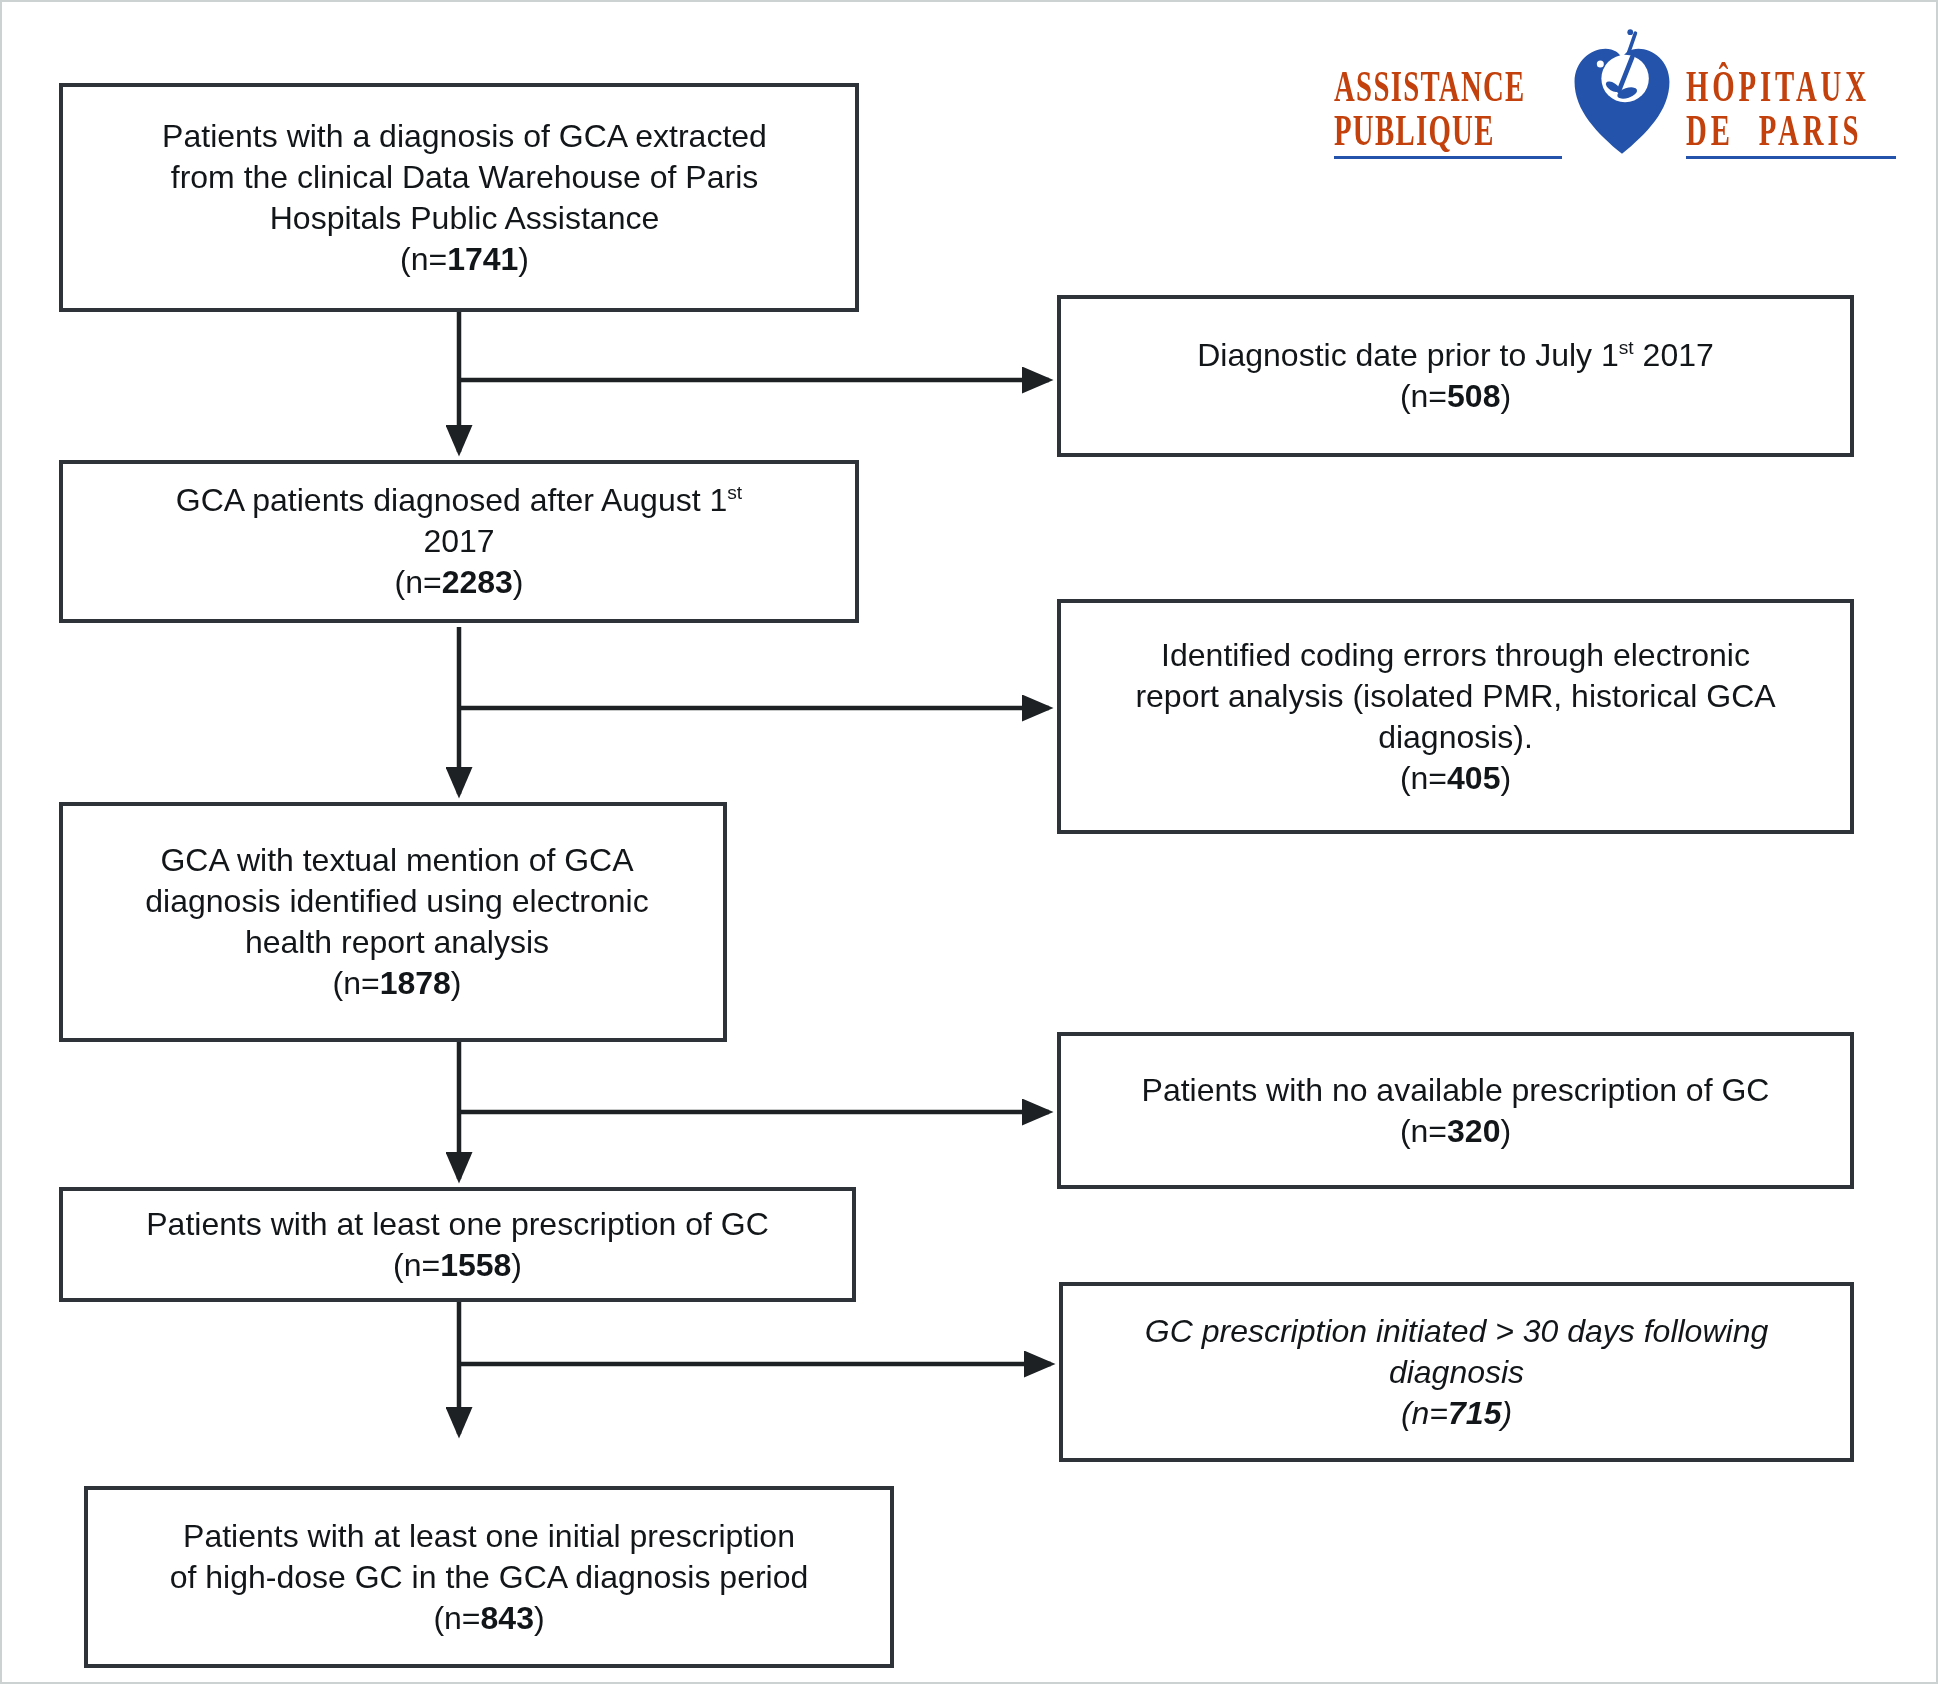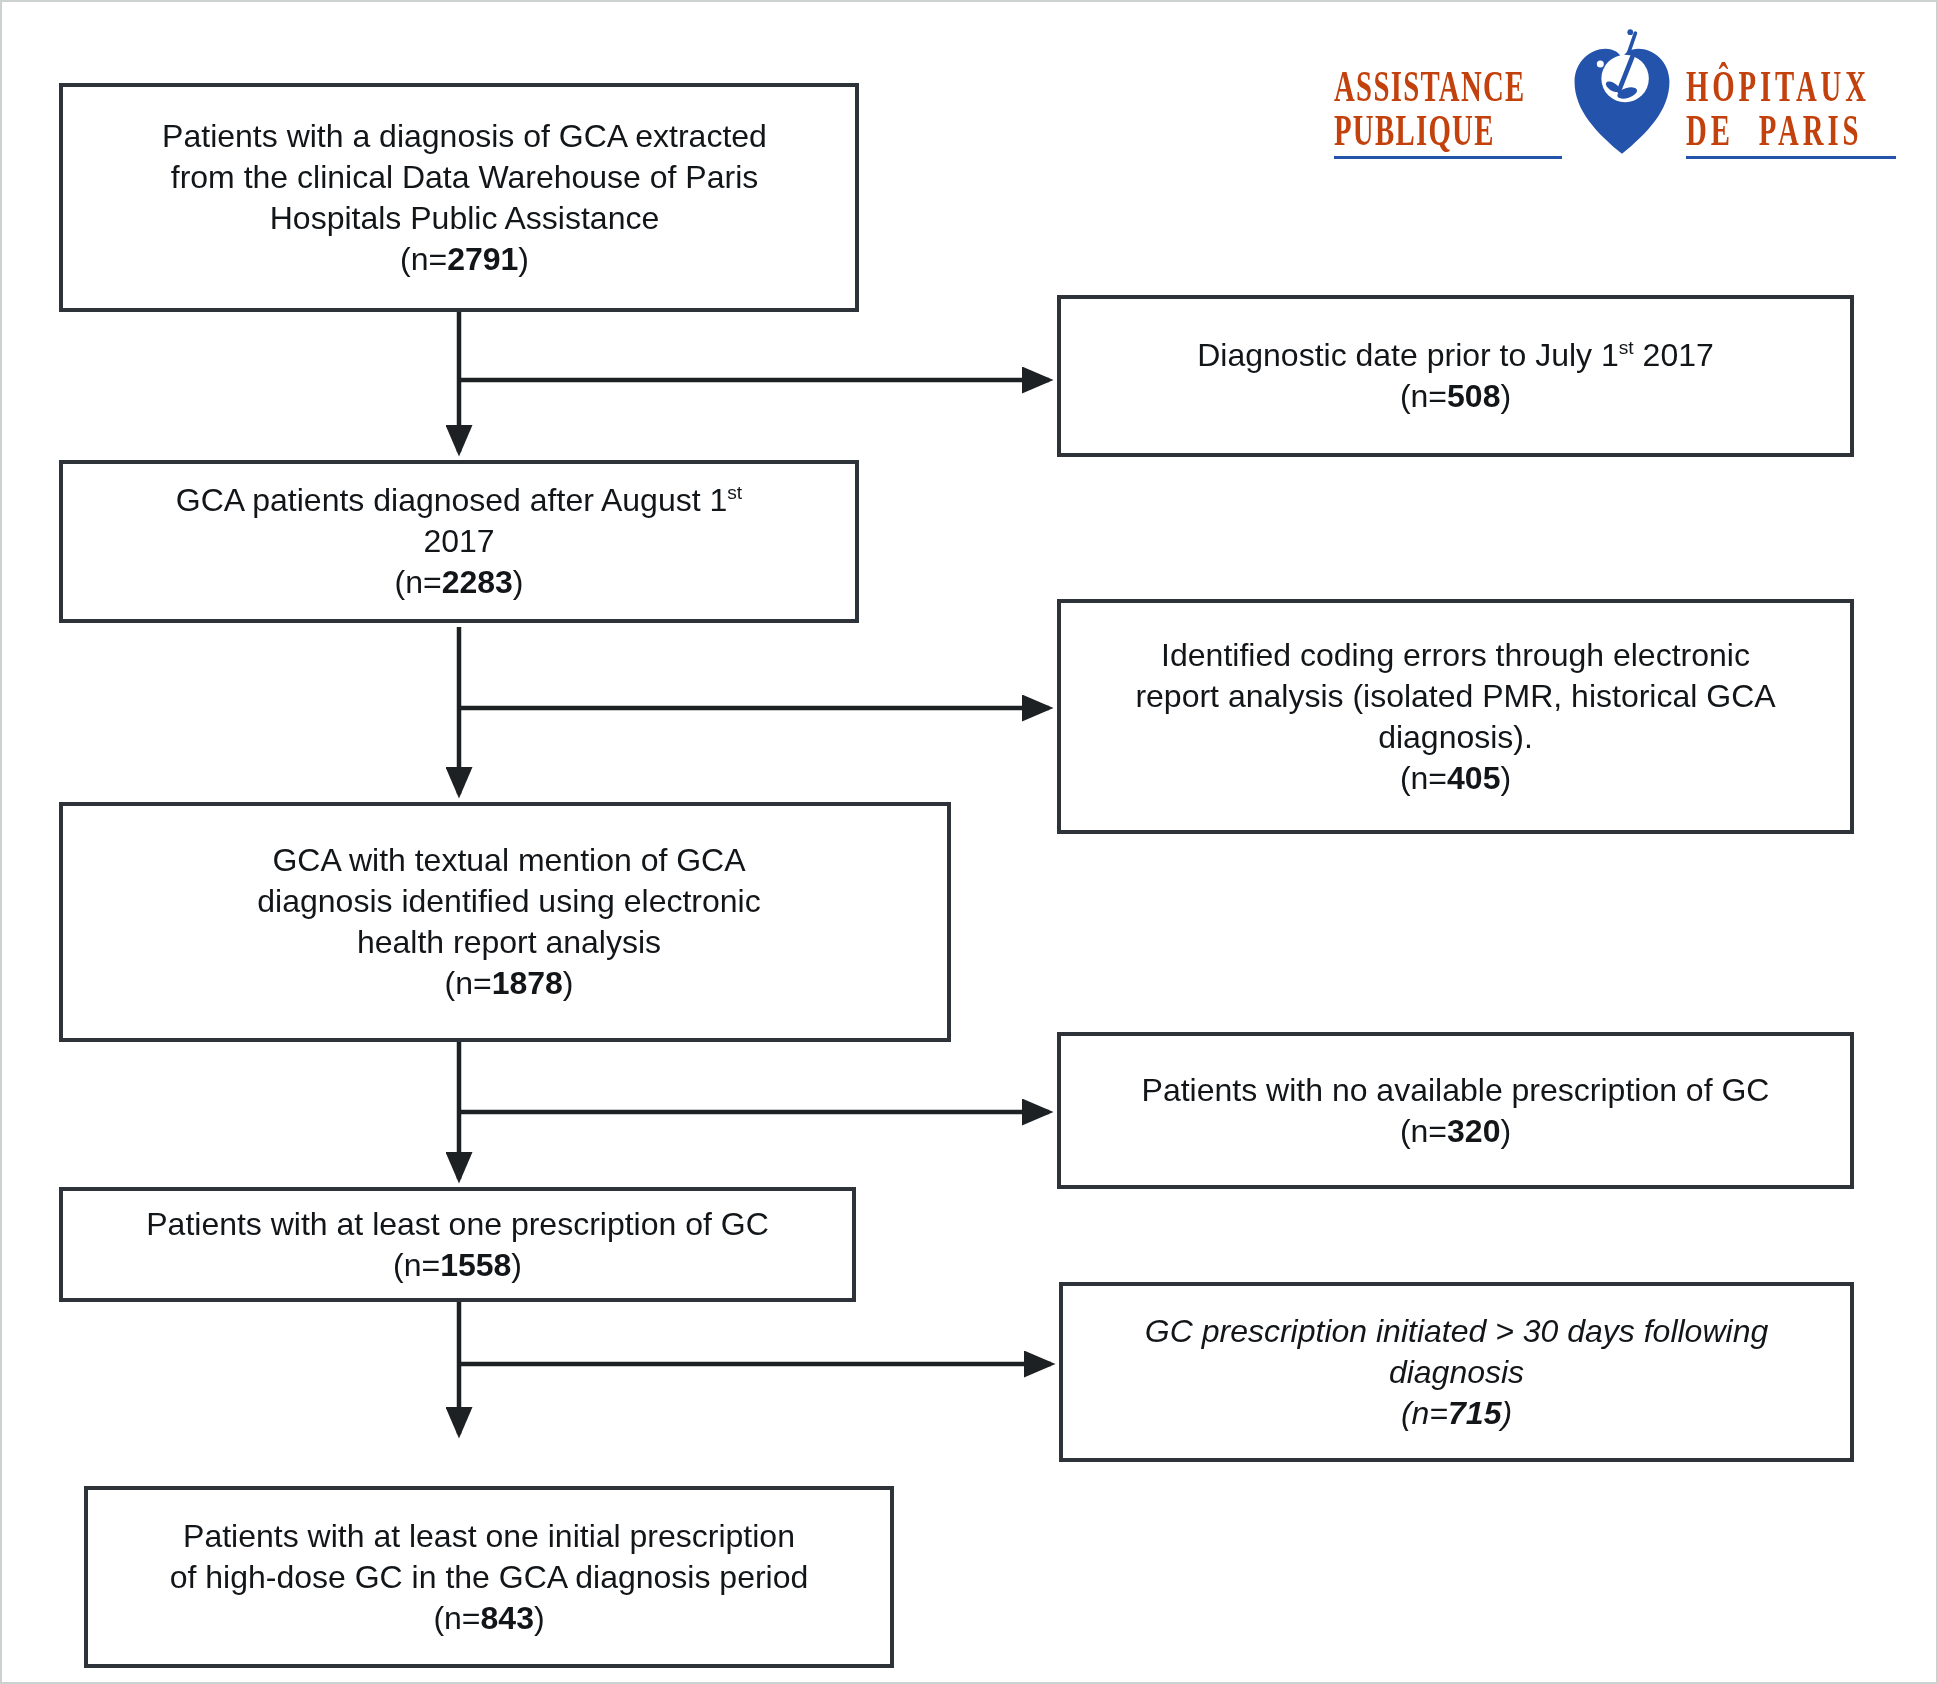--- a/index.html
+++ b/index.html
@@ -32,21 +32,21 @@
     font-size: 32px;
     line-height: 41px;
     color: #131619;
   }
   .box .line { white-space: nowrap; }
   .box sup { font-size: 0.6em; vertical-align: super; line-height: 0; }
   .box b, .box .bold { font-weight: 700; }
 
   #b-l1 { left: 57px;   top: 81px;   width: 800px; height: 229px; padding-left: 11px; }
   #b-l2 { left: 57px;   top: 458px;  width: 800px; height: 163px; }
-  #b-l3 { left: 57px;   top: 800px;  width: 892px; height: 240px; padding-left: 8px; }
+  #b-l3 { left: 57px;   top: 800px;  width: 668px; height: 240px; padding-left: 8px; }
   #b-l4 { left: 57px;   top: 1185px; width: 797px; height: 115px; }
   #b-l5 { left: 82px;   top: 1484px; width: 810px; height: 182px; }
   #b-r1 { left: 1055px; top: 293px;  width: 797px; height: 162px; }
   #b-r2 { left: 1055px; top: 597px;  width: 797px; height: 235px; text-align: right; }
   #b-r3 { left: 1055px; top: 1030px; width: 797px; height: 157px; }
   #b-r4 { left: 1057px; top: 1280px; width: 795px; height: 180px; font-style: italic; }
 
   
   .logo { position: absolute; left: 1332px; top: 62px; width: 565px; height: 100px; color: #c2410c; }
   .logo-left  { position: absolute; left: 0;   top: 0; }
@@ -88,21 +88,21 @@
     <line x1="455" y1="378" x2="1047" y2="378" stroke="#1d2123" stroke-width="4.5" marker-end="url(#ah)"></line>
     <line x1="455" y1="706" x2="1047" y2="706" stroke="#1d2123" stroke-width="4.5" marker-end="url(#ah)"></line>
     <line x1="455" y1="1110" x2="1047" y2="1110" stroke="#1d2123" stroke-width="4.5" marker-end="url(#ah)"></line>
     <line x1="455" y1="1362" x2="1049" y2="1362" stroke="#1d2123" stroke-width="4.5" marker-end="url(#ah)"></line>
   </svg>
 
   <div class="box" id="b-l1">
       <div class="line"><span>Patients with a diagnosis of GCA extracted</span></div>
       <div class="line"><span>from the clinical Data Warehouse of Paris</span></div>
       <div class="line"><span>Hospitals Public Assistance</span></div>
-      <div class="line"><span>(n=</span><span class="bold">2791</span><span>)</span></div>
+      <div class="line"><span>(n=</span><span class="bold">1741</span><span>)</span></div>
     </div>
   <div class="box" id="b-l2">
       <div class="line"><span>GCA patients diagnosed after August 1</span><sup>st</sup></div>
       <div class="line"><span>2017</span></div>
       <div class="line"><span>(n=</span><span class="bold">2283</span><span>)</span></div>
     </div>
   <div class="box" id="b-l3">
       <div class="line"><span>GCA with textual mention of GCA</span></div>
       <div class="line"><span>diagnosis identified using electronic</span></div>
       <div class="line"><span>health report analysis</span></div>

